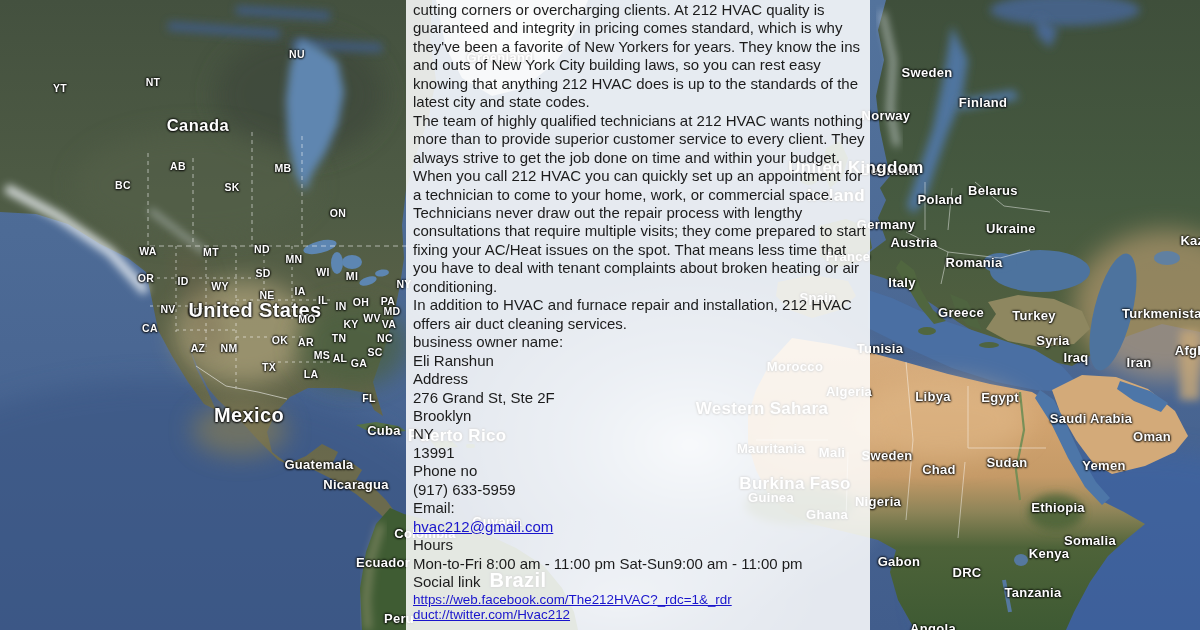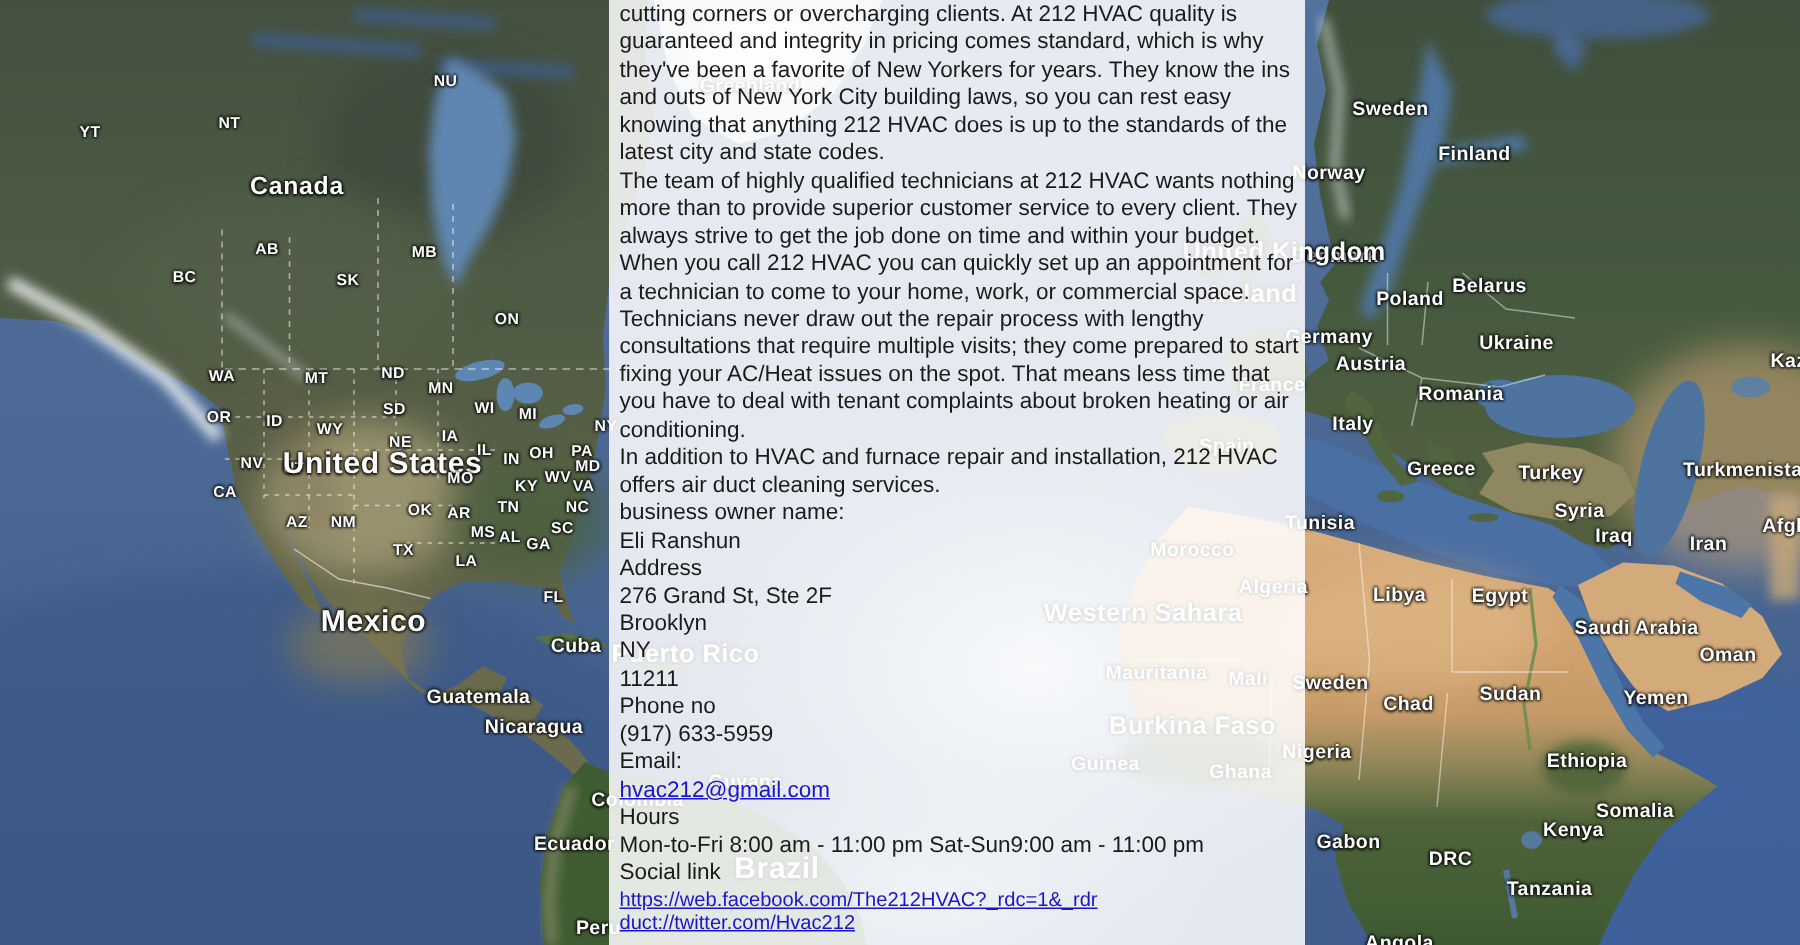--- a/index.html
+++ b/index.html
@@ -243,39 +243,39 @@
       <span class="mlbl sm" style="left: 856px; top: 168px;">United Kingdom</span>
       <span class="mlbl sm" style="left: 836px; top: 196px;">Ireland</span>
       <span class="mlbl md" style="left: 848px; top: 256px;">France</span>
       <span class="mlbl md" style="left: 818px; top: 297px;">Spain</span>
       <span class="mlbl md" style="left: 795px; top: 366px;">Morocco</span>
       <span class="mlbl md" style="left: 849px; top: 391px;">Algeria</span>
       <span class="mlbl sm" style="left: 762px; top: 409px;">Western Sahara</span>
       <span class="mlbl md" style="left: 771px; top: 448px;">Mauritania</span>
       <span class="mlbl md" style="left: 832px; top: 452px;">Mali</span>
       <span class="mlbl sm" style="left: 795px; top: 484px;">Burkina Faso</span>
-      <span class="mlbl md" style="left: 737px; top: 497px; margin-top: 12px;">Guinea</span>
+      <span class="mlbl md" style="left: 771px; top: 497px;">Guinea</span>
       <span class="mlbl md" style="left: 827px; top: 514px;">Ghana</span>
       <span class="mlbl md" style="left: 497px; top: 521px;">Guyana</span>
       <span class="mlbl sm" style="left: 457px; top: 436px;">Puerto Rico</span>
       <span class="mlbl m2" style="left: 518px; top: 580px;">Brazil</span>
     </div>
 
   <div class="panel">
     <p class="pp">cutting corners or overcharging clients. At 212 HVAC quality is guaranteed and integrity in pricing comes standard, which is why they've been a favorite of New Yorkers for years. They know the ins and outs of New York City building laws, so you can rest easy knowing that anything 212 HVAC does is up to the standards of the latest city and state codes.</p>
     <p class="pp">The team of highly qualified technicians at 212 HVAC wants nothing more than to provide superior customer service to every client. They always strive to get the job done on time and within your budget. When you call 212 HVAC you can quickly set up an appointment for a technician to come to your home, work, or commercial space.</p>
     <p class="pp">Technicians never draw out the repair process with lengthy consultations that require multiple visits; they come prepared to start fixing your AC/Heat issues on the spot. That means less time that you have to deal with tenant complaints about broken heating or air conditioning.</p>
     <p class="pp">In addition to HVAC and furnace repair and installation, 212 HVAC offers air duct cleaning services.</p>
     <div class="pline">business owner name:</div>
     <div class="pline">Eli Ranshun</div>
     <div class="pline">Address</div>
     <div class="pline">276 Grand St, Ste 2F</div>
     <div class="pline">Brooklyn</div>
     <div class="pline">NY</div>
-    <div class="pline">11211</div>
+    <div class="pline">13991</div>
     <div class="pline">Phone no</div>
     <div class="pline">(917) 633-5959</div>
     <div class="pline">Email:</div>
     <div class="pline"><a href="#" class="plink">hvac212@gmail.com</a></div>
     <div class="pline">Hours</div>
     <div class="pline">Mon-to-Fri 8:00 am - 11:00 pm Sat-Sun9:00 am - 11:00 pm</div>
     <div class="pline">Social link</div>
     <div class="pline small"><a href="#" class="plink">https://web.facebook.com/The212HVAC?_rdc=1&amp;_rdr</a></div>
     <div class="pline small"><a href="#" class="plink">duct://twitter.com/Hvac212</a></div>
   </div>

